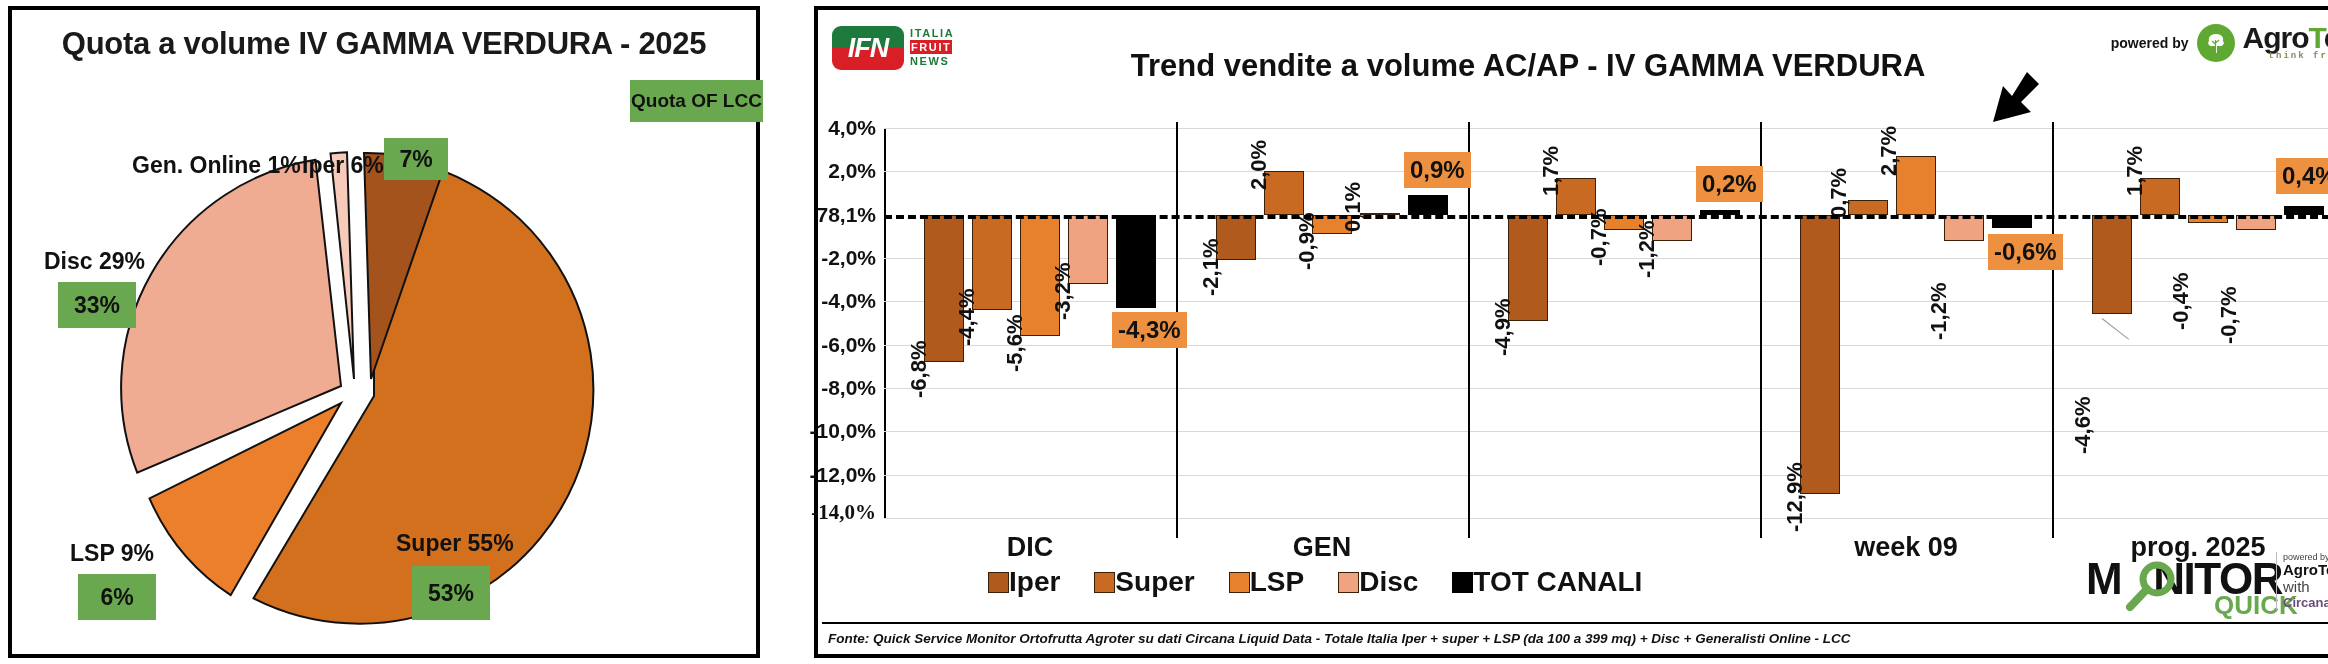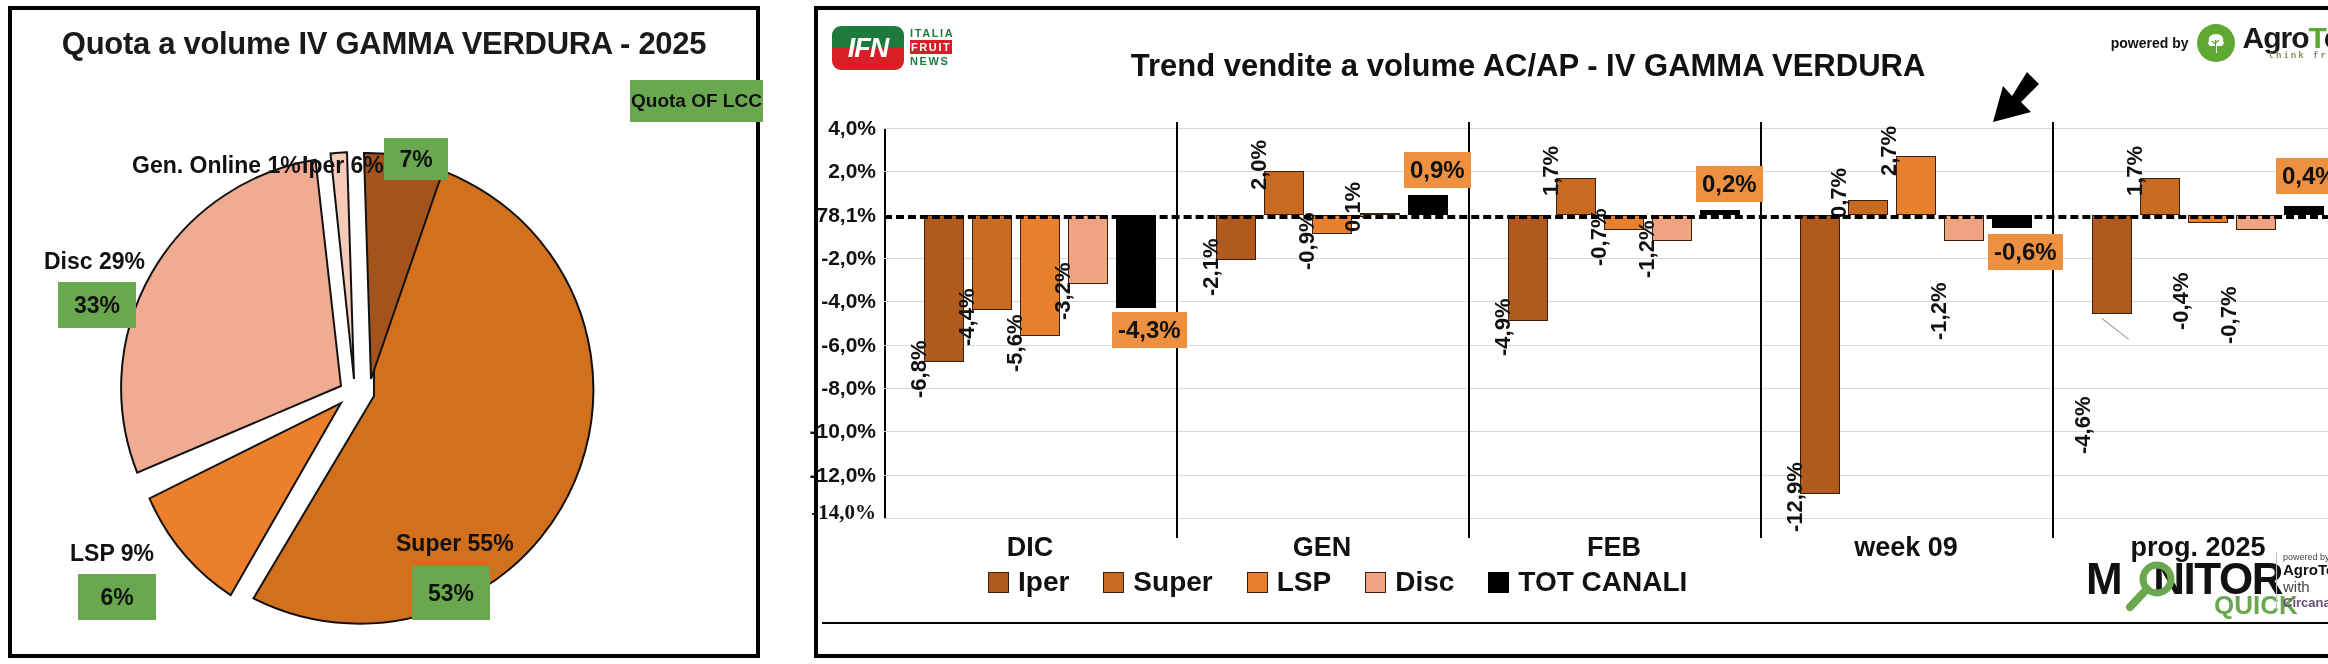--- a/index.html
+++ b/index.html
@@ -109,21 +109,21 @@
     padding: 2px 6px;
   }
   .leaderline { position:absolute; background:#9a9a9a; height:1px; transform-origin:left center; }
 
   .catlabel {
     position:absolute; text-align:center;
     font-size: 27px; font-weight:bold; color:#111; white-space:nowrap;
   }
 
   .legend { position:absolute; left: 170px; top: 556px; display:flex; align-items:center; gap: 34px; }
-  .legend-item { display:flex; align-items:center; gap: 9px; }
+  .legend-item { display:flex; align-items:center; }
   .legend-swatch { width: 21px; height: 21px; border:1px solid #3a2008; }
   .legend-text { font-size: 28px; font-weight:bold; color:#111; }
 
   .footer-note {
     position:absolute; left: 10px; bottom: 8px;
     font-size: 13.5px; font-style: italic; font-weight:bold; color:#111;
     white-space:nowrap;
   }
   .footer-rule { position:absolute; left: 4px; right: 4px; bottom: 30px; height:2px; background:#000;}
 
@@ -303,21 +303,20 @@
       <div class="vlabel" style="left:1264px; top:42px;">1,7%</div>
       <div class="vlabel" style="left:1310px; top:176px;">-0,4%</div>
       <div class="vlabel" style="left:1358px; top:190px;">-0,7%</div>
       <div class="orangebox" style="left:1392px; top:30px; height:36px;">0,4%</div>
 
       <div class="zeroline" style="top:86.7px;"></div>
     </div>
 
     <div class="catlabel" style="left:358px;  top:522px; width:292px;">GEN</div>
     <div class="catlabel" style="left:66px;   top:522px; width:292px;">DIC</div>
-    <div class="catlabel" style="left:650px;  top:522px; width:292px;">FEB</div>
     <div class="catlabel" style="left:942px;  top:522px; width:292px;">week 09</div>
     <div class="catlabel" style="left:1234px; top:522px; width:292px;">prog. 2025</div>
 
     <div class="legend">
       <div class="legend-item">
         <span class="legend-swatch" style="background:#B05A1E;"></span>
         <span class="legend-text">Iper</span>
       </div>
       <div class="legend-item">
         <span class="legend-swatch" style="background:#C96A22;"></span>
@@ -346,15 +345,16 @@
       <div class="mq-quick">QUICK</div>
       <div class="mq-side">
         <div class="s1">powered by</div>
         <div class="s2">AgroTer</div>
         <div class="s3">with</div>
         <div class="s4">Circana</div>
       </div>
     </div>
 
     <div class="footer-rule"></div>
+    <div class="footer-note">Fonte: Quick Service Monitor Ortofrutta Agroter su dati Circana Liquid Data - Totale Italia Iper + super + LSP (da 100 a 399 mq) + Disc + Generalisti Online - LCC</div>
   </div>
 
 </div>
 
 </body></html>

